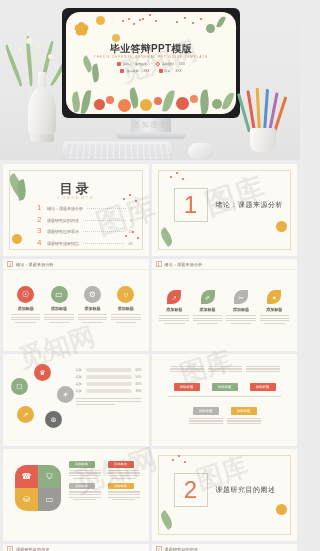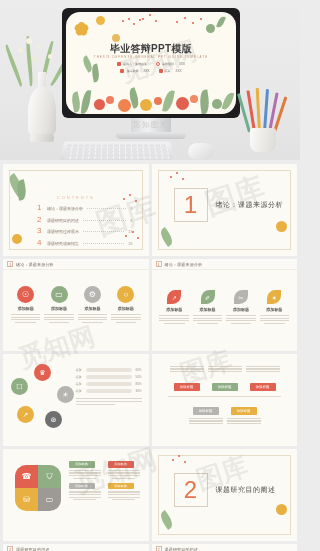--- a/index.html
+++ b/index.html
@@ -252,20 +252,21 @@
     <div class="stemdots" style="position:absolute;right:6px;top:30px;width:20px;height:14px;">
       <i style="left:0;top:4px;"></i>
         <i style="left:6px;top:0;"></i>
         <i style="left:12px;top:6px;"></i>
     </div>
     <div class="stemdots" style="position:absolute;right:5px;bottom:12px;width:20px;height:14px;">
       <i style="left:1px;top:5px;"></i>
         <i style="left:8px;top:1px;"></i>
         <i style="left:13px;top:7px;"></i>
     </div>
+    <div class="cn-title">目录</div>
     <div class="cn-sub">CONTENTS</div>
     <div class="cn-list">
       <div class="cn-item">
         <span class="n">1</span>
         <span class="lbl">绪论：课题来源分析</span>
         <span class="dots"></span>
         <span class="pg">3</span>
       </div>
       <div class="cn-item">
         <span class="n">2</span>

